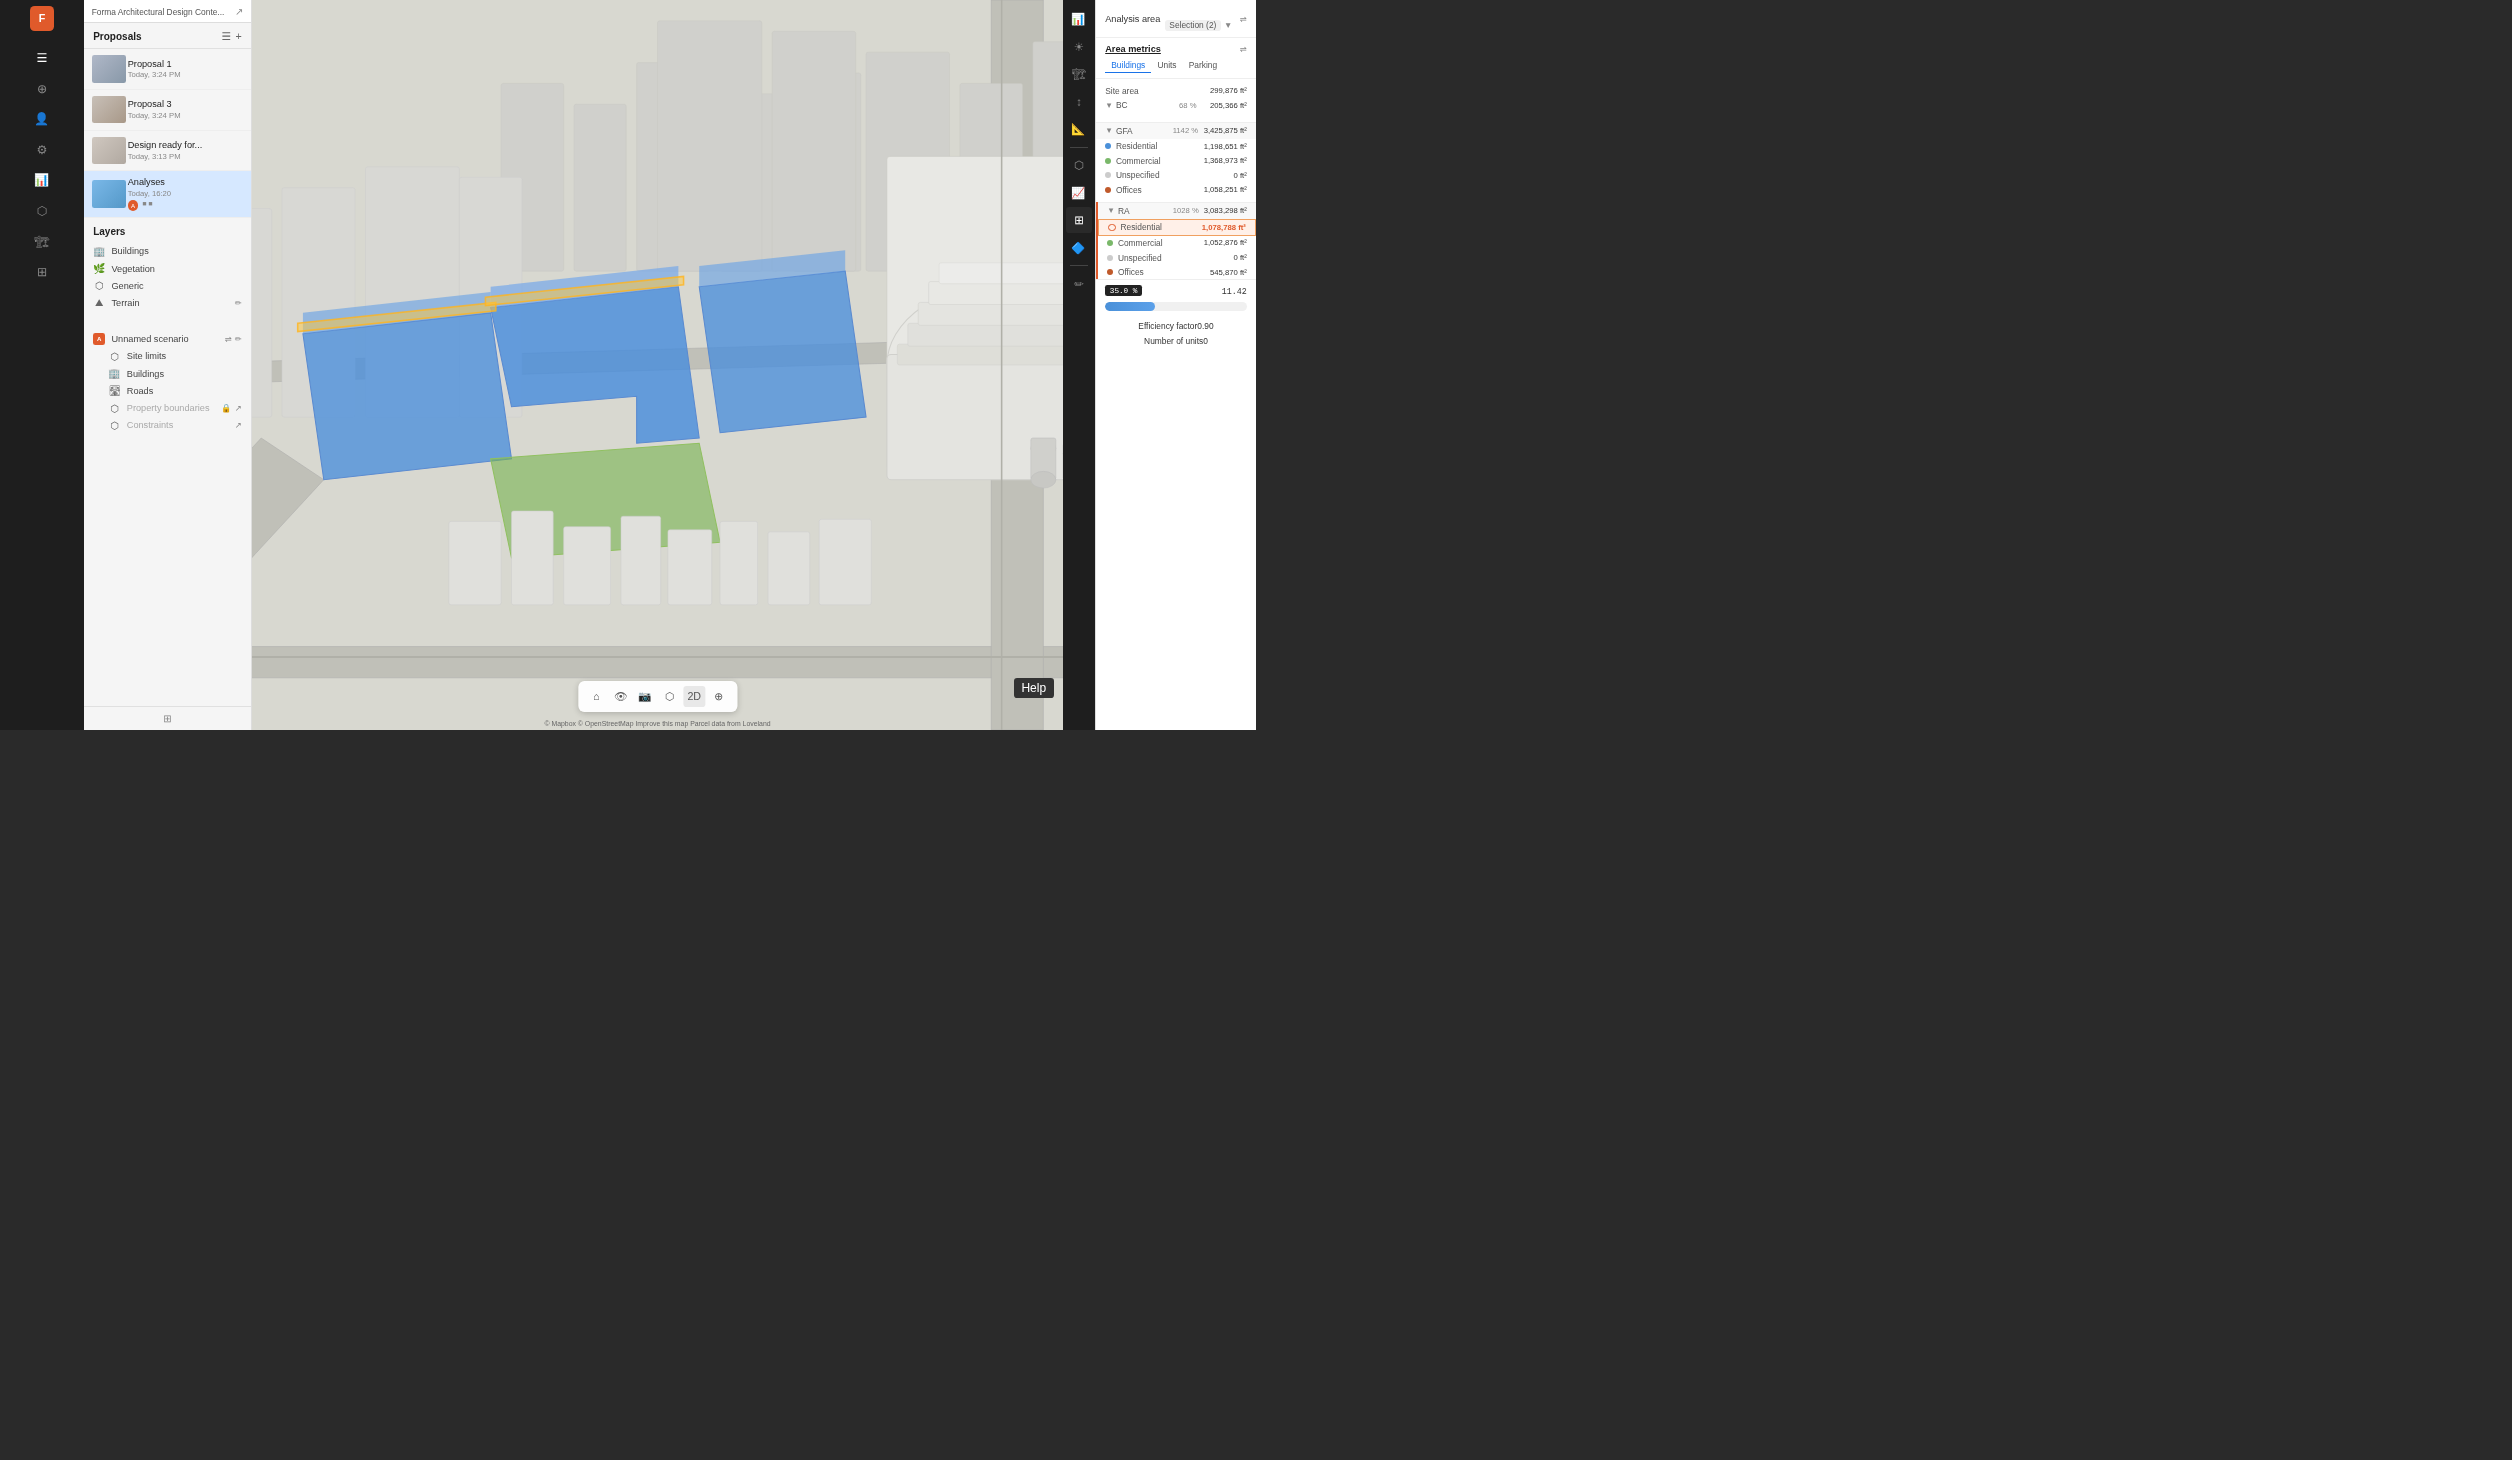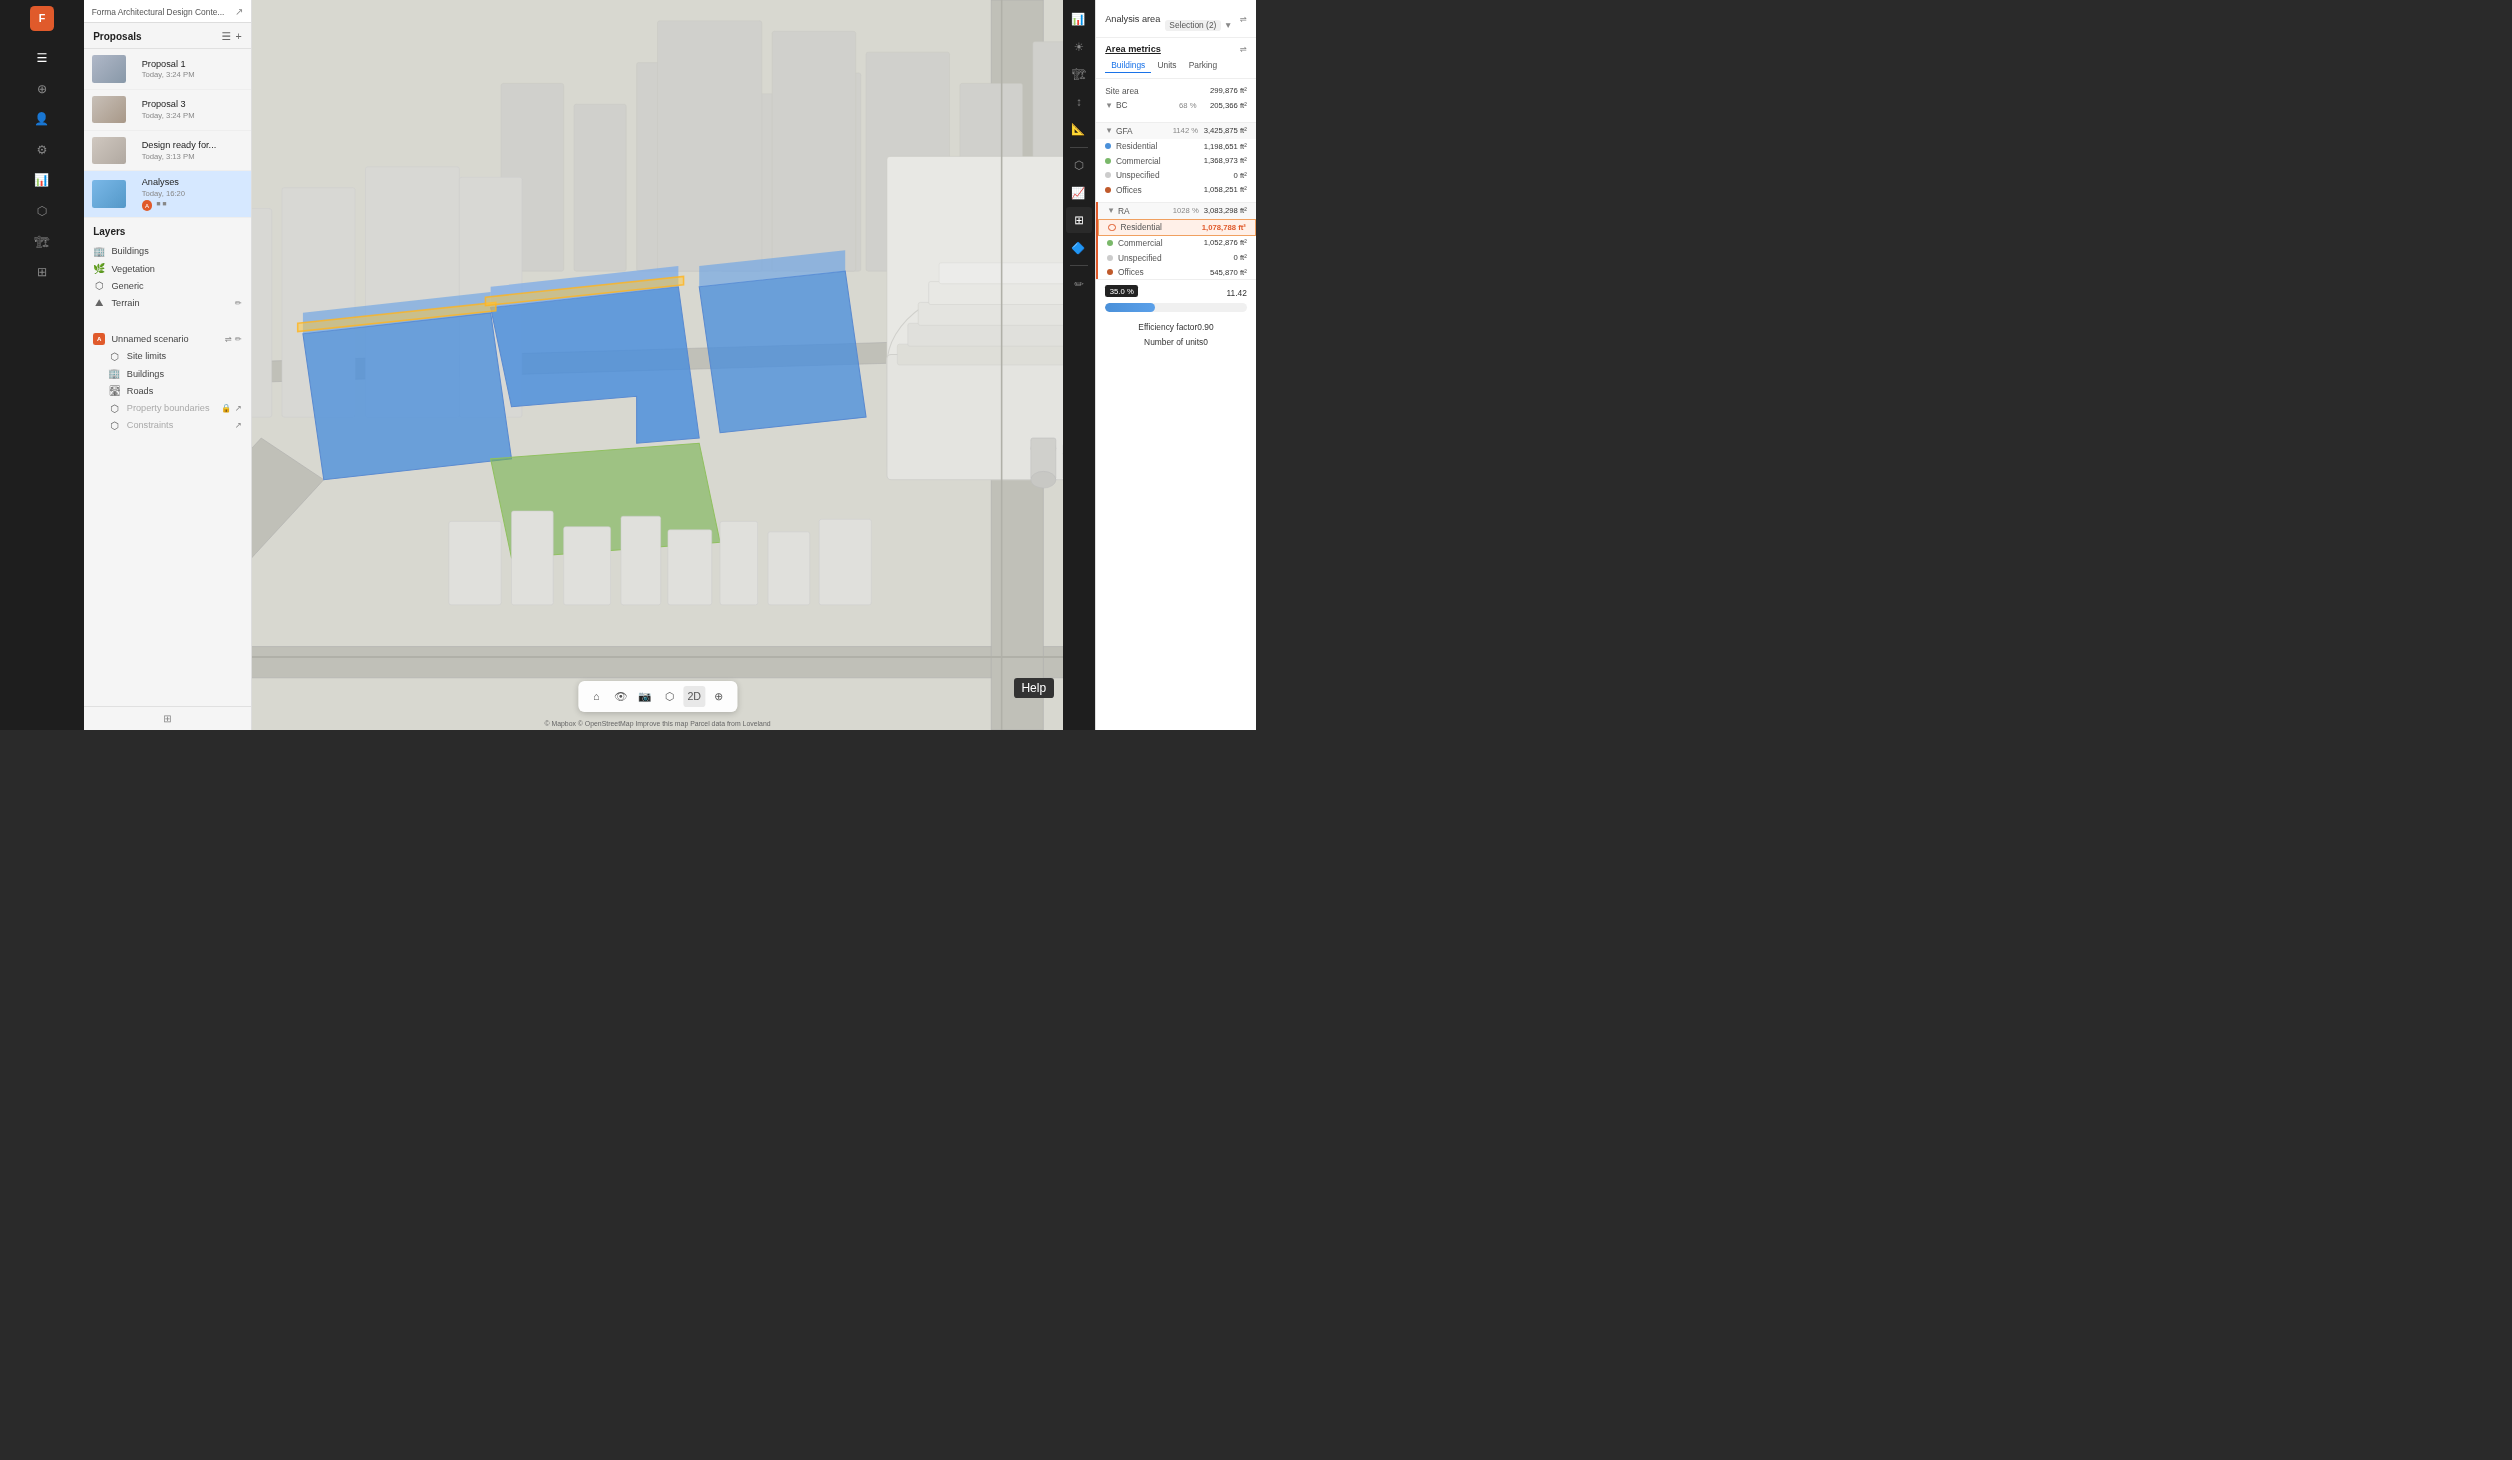--- a/index.html
+++ b/index.html
@@ -78,21 +78,21 @@
       gap: 4.6px;
       color: #666;
       font-size: 10.7px;
     }
     .proposal-item {
       display: flex;
       align-items: center;
       padding: 6.1px 7.7px;
       cursor: pointer;
       border-bottom: 0.8px solid #eee;
-      gap: 16px;
+      gap: 2px;
     }
     .proposal-item.active { background: #d6e8ff; }
     .proposal-thumb {
       width: 34px;
       height: 27.6px;
       background: #ccc;
       border-radius: 2.3px;
       flex-shrink: 0;
       overflow: hidden;
       position: relative;
@@ -311,20 +311,21 @@
       border-radius: 50%;
       margin-right: 4.6px;
       flex-shrink: 0;
     }
     .metrics-chevron { color: #888; font-size: 7.7px; margin-right: 3.1px; }
 
     
     .progress-section {
       padding: 4.6px 9.2px;
       border-top: 0.8px solid #eee;
+      font-family: Liberation Mono, monospace;
     }
     .progress-bar-container {
       height: 9.2px;
       background: #f0f0f0;
       border-radius: 4.6px;
       overflow: hidden;
       margin-bottom: 3.1px;
     }
     .progress-bar-fill {
       height: 100%;

